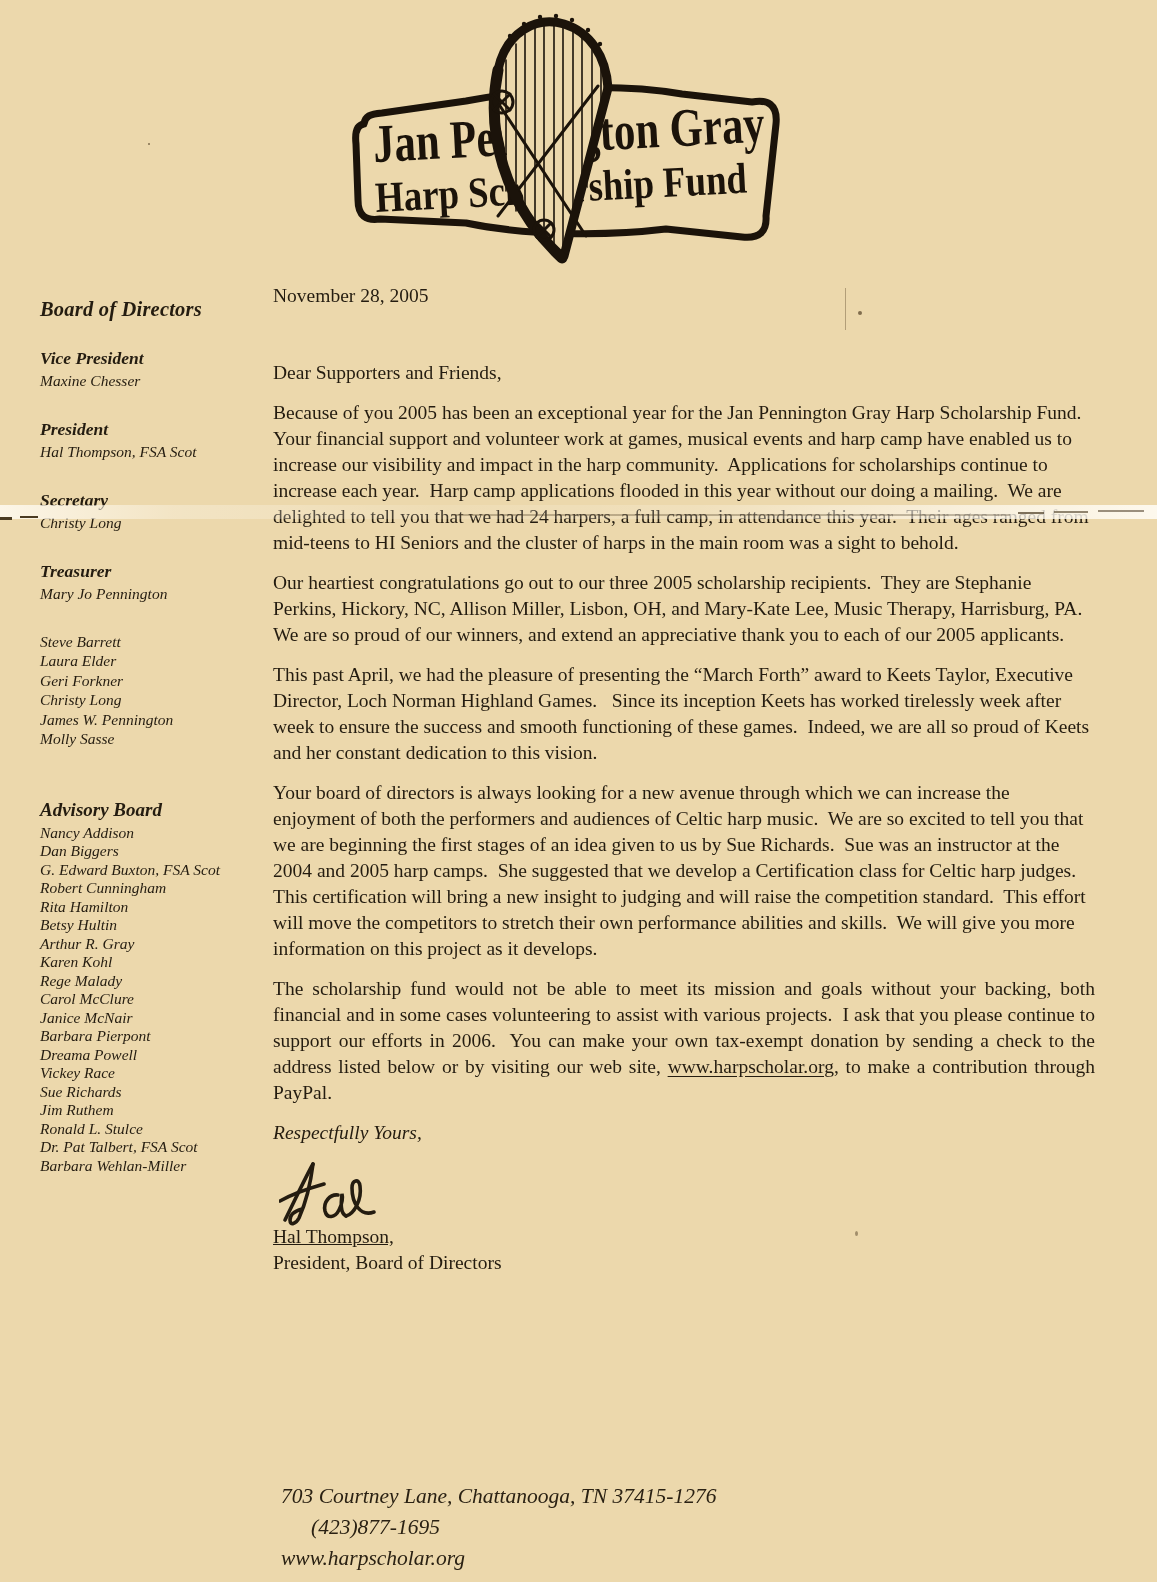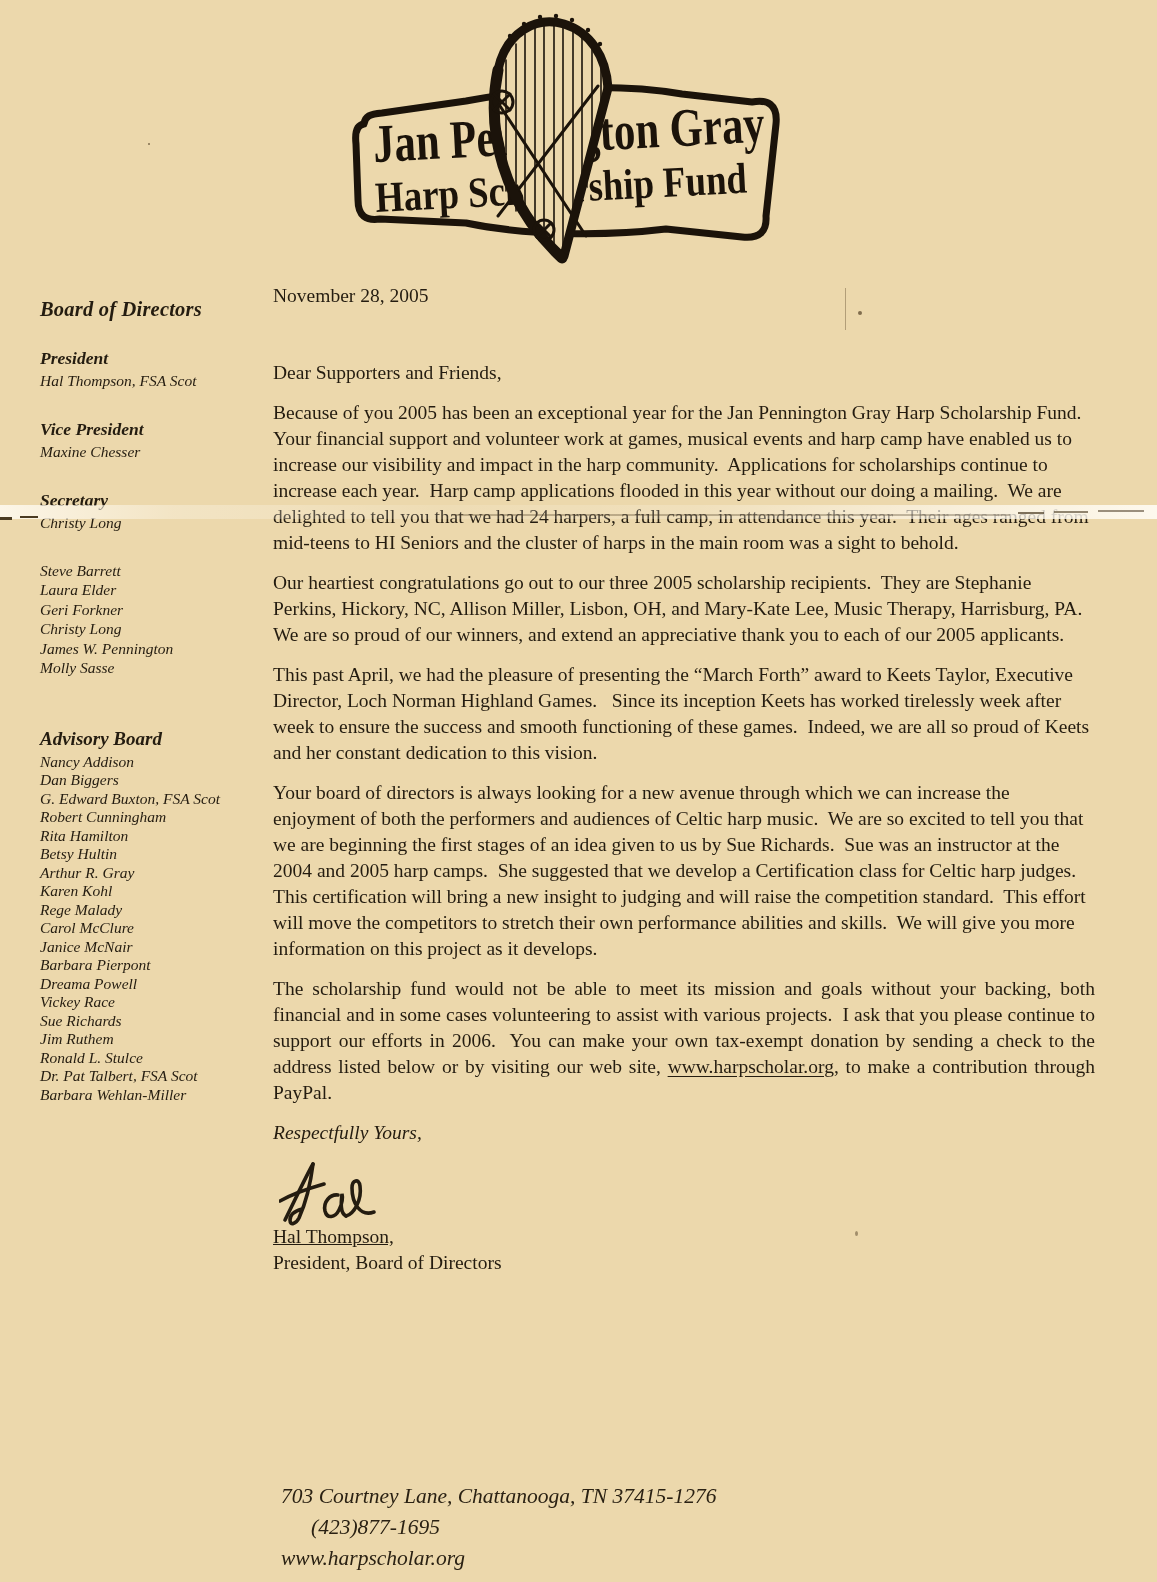--- a/index.html
+++ b/index.html
@@ -119,30 +119,34 @@
         </g>
       </g>
     </svg>
   </div>
 
   <div class="sidebar">
     <div class="board-heading">Board of Directors</div>
 
     <div>
         <div class="officer">
+        <div class="officer-title">Vice President</div>
+        <div class="officer-name">Maxine Chesser</div>
+      </div>
+        <div class="officer">
         <div class="officer-title">President</div>
         <div class="officer-name">Hal Thompson, FSA Scot</div>
       </div>
         <div class="officer">
-        <div class="officer-title">Vice President</div>
-        <div class="officer-name">Maxine Chesser</div>
-      </div>
-        <div class="officer">
         <div class="officer-title">Secretary</div>
         <div class="officer-name">Christy Long</div>
+      </div>
+        <div class="officer">
+        <div class="officer-title">Treasurer</div>
+        <div class="officer-name">Mary Jo Pennington</div>
       </div>
       </div>
 
     <div class="members">
         <div class="member">Steve Barrett</div>
         <div class="member">Laura Elder</div>
         <div class="member">Geri Forkner</div>
         <div class="member">Christy Long</div>
         <div class="member">James W. Pennington</div>
         <div class="member">Molly Sasse</div>

